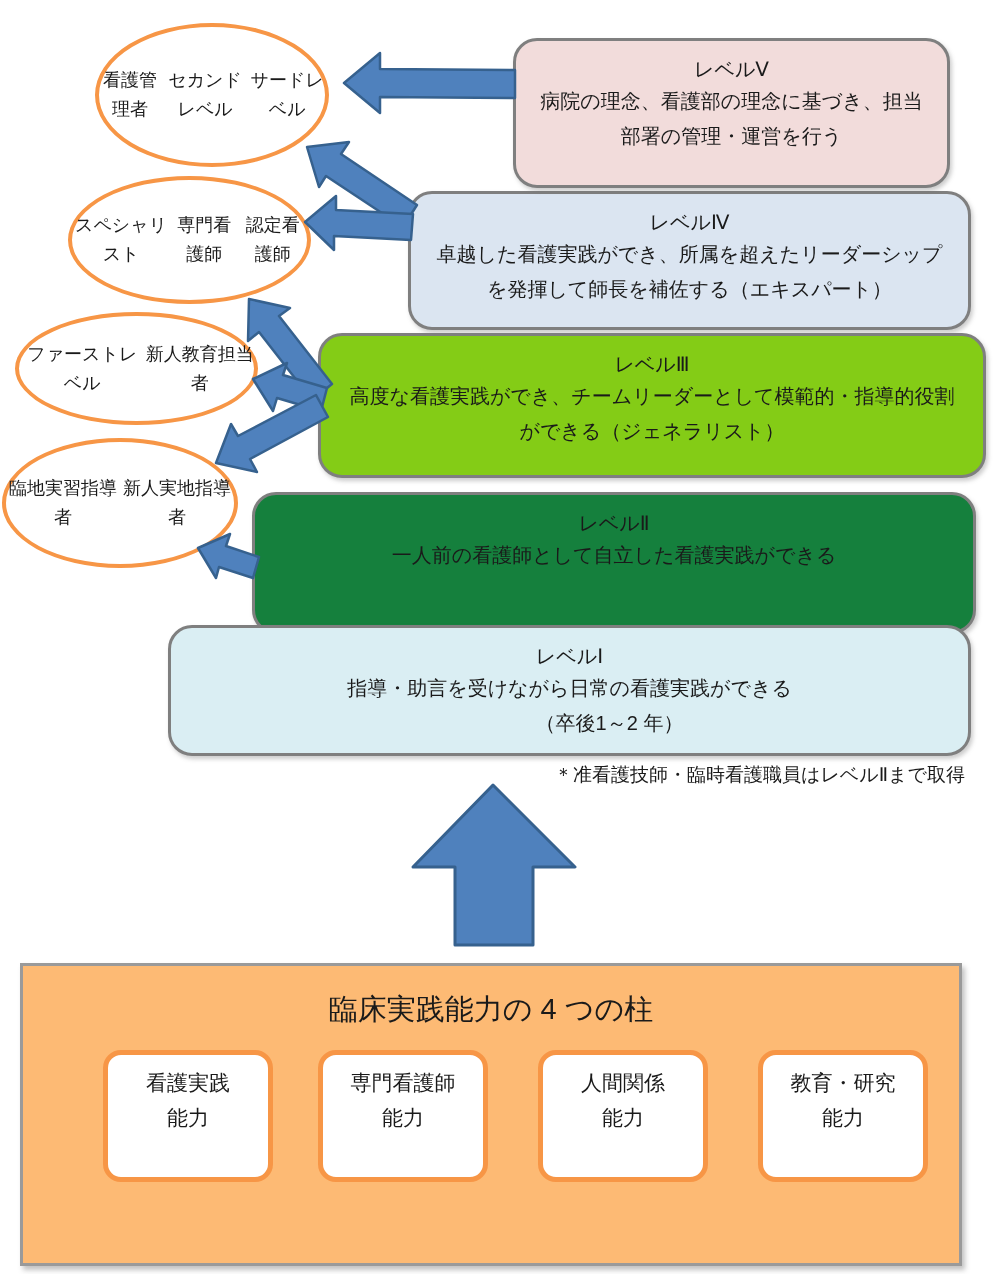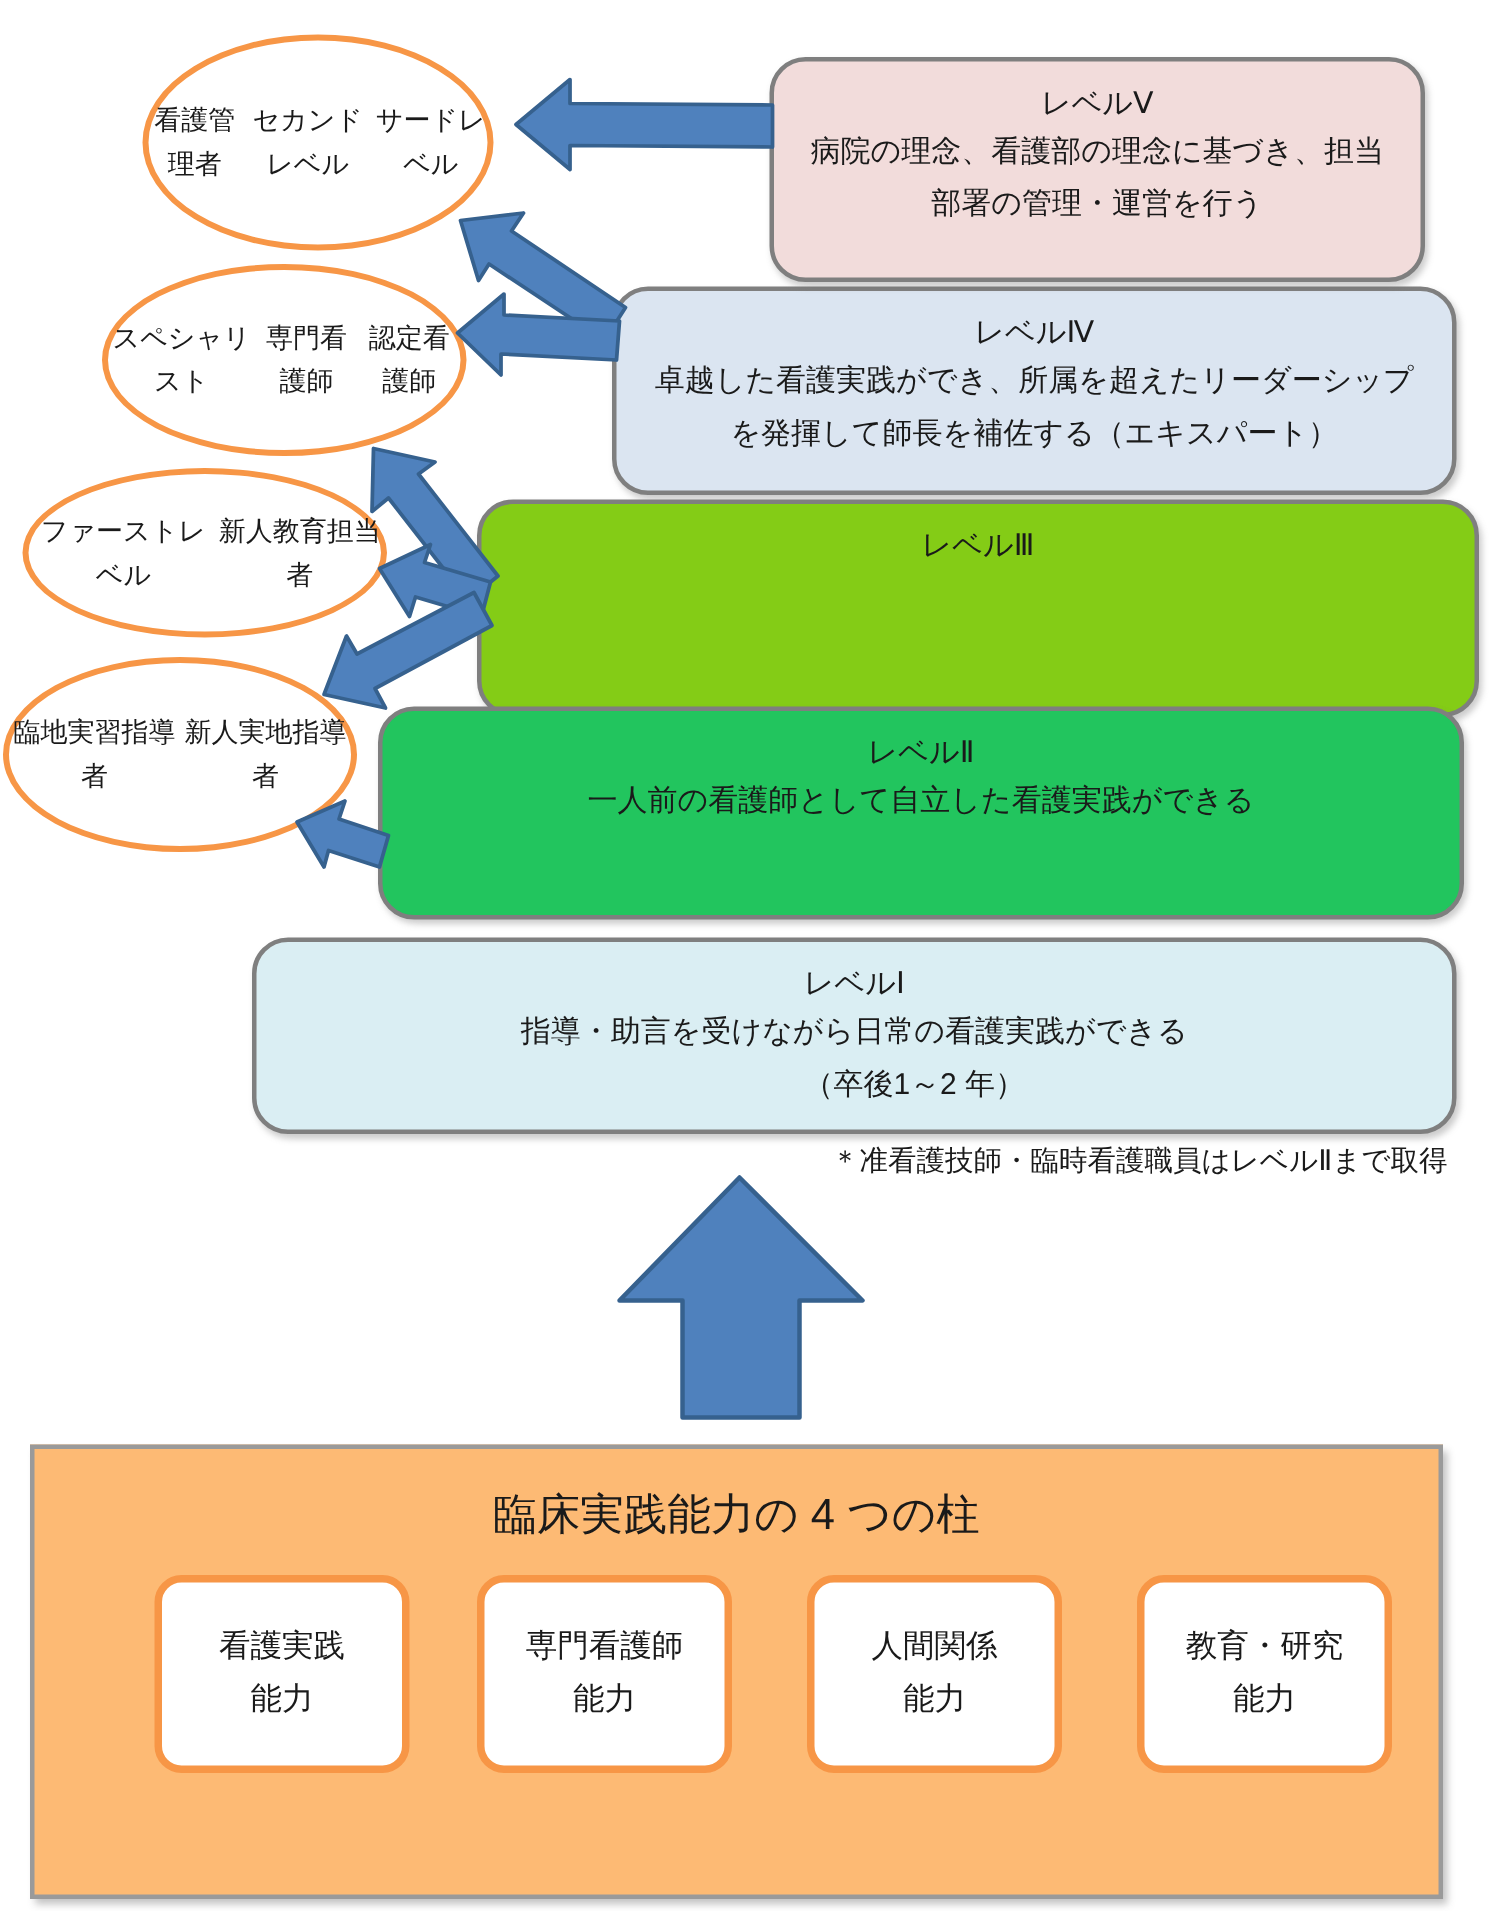--- a/index.html
+++ b/index.html
@@ -9,21 +9,21 @@
   }
   .lvlbox {
     position:absolute; box-sizing:border-box;
     border:3px solid #7f7f7f; border-radius:24px;
     text-align:center; font-size:20px;
     box-shadow:2px 3px 4px rgba(110,110,110,0.35);
   }
   .lvl5 { left:513px; top:38px;  width:437px; height:150px; background:#f2dcdb; }
   .lvl4 { left:408px; top:191px; width:563px; height:139px; background:#dbe5f1; }
   .lvl3 { left:318px; top:333px; width:668px; height:145px; background:#84cc16; }
-  .lvl2 { left:252px; top:471px; width:724px; height:142px; background:#22c55e; }
+  .lvl2 { left:252px; top:492px; width:724px; height:142px; background:#15803d; }
   .lvl1 { left:168px; top:625px; width:803px; height:131px; background:#daeef3; }
   .lvl-title { padding-top:13px; line-height:30px; }
   .lvl-desc  { line-height:35px; }
   .lvl-sub   { line-height:35px; }
   .shift-right { position:relative; left:40px; }
   .oval {
     position:absolute; box-sizing:border-box; background:#ffffff;
     border:4px solid #f79646; border-radius:50%;
     display:flex; flex-direction:row; justify-content:center; align-items:center;
     text-align:center; font-size:18px; line-height:29px;
@@ -43,21 +43,21 @@
   #arrow-layer polygon.big { stroke-width:3; }
   .pillars {
     position:absolute; left:20px; top:963px; width:942px; height:303px;
     box-sizing:border-box; background:#fdba74; border:3px solid #9a9a9a;
     box-shadow:3px 4px 5px rgba(120,120,120,0.45);
   }
   .pillars-title { margin-top:24px; text-align:center; font-size:29px; }
   .pillar {
     position:absolute; top:84px; width:170px; height:132px; box-sizing:border-box;
     background:#ffffff; border:5px solid #f79646; border-radius:18px;
-    text-align:center; font-size:21px; line-height:35px; padding-top:25px;
+    text-align:center; font-size:21px; line-height:35px; padding-top:10px;
   }
   .pillar1 { left:80px; }  .pillar2 { left:295px; }
   .pillar3 { left:515px; } .pillar4 { left:735px; }
 </style>
 </head>
 <body>
 
 <div id="canvas">
 
   <div class="lvlbox lvl4">
@@ -71,20 +71,24 @@
   <div class="lvlbox lvl5">
     <div class="lvl-title">レベルⅤ</div>
     <div class="lvl-desc">
       <span>病院の理念、看護部の理念に基づき、担当</span><br>
       <span>部署の管理・運営を行う</span>
     </div>
   </div>
 
   <div class="lvlbox lvl3">
     <div class="lvl-title">レベルⅢ</div>
+    <div class="lvl-desc">
+      <span>高度な看護実践ができ、チームリーダーとして模範的・指導的役割</span><br>
+      <span>ができる（ジェネラリスト）</span>
+    </div>
   </div>
 
   <div class="lvlbox lvl2">
     <div class="lvl-title">レベルⅡ</div>
     <div class="lvl-desc">
       <span>一人前の看護師として自立した看護実践ができる</span>
     </div>
   </div>
 
   <div class="lvlbox lvl1">

